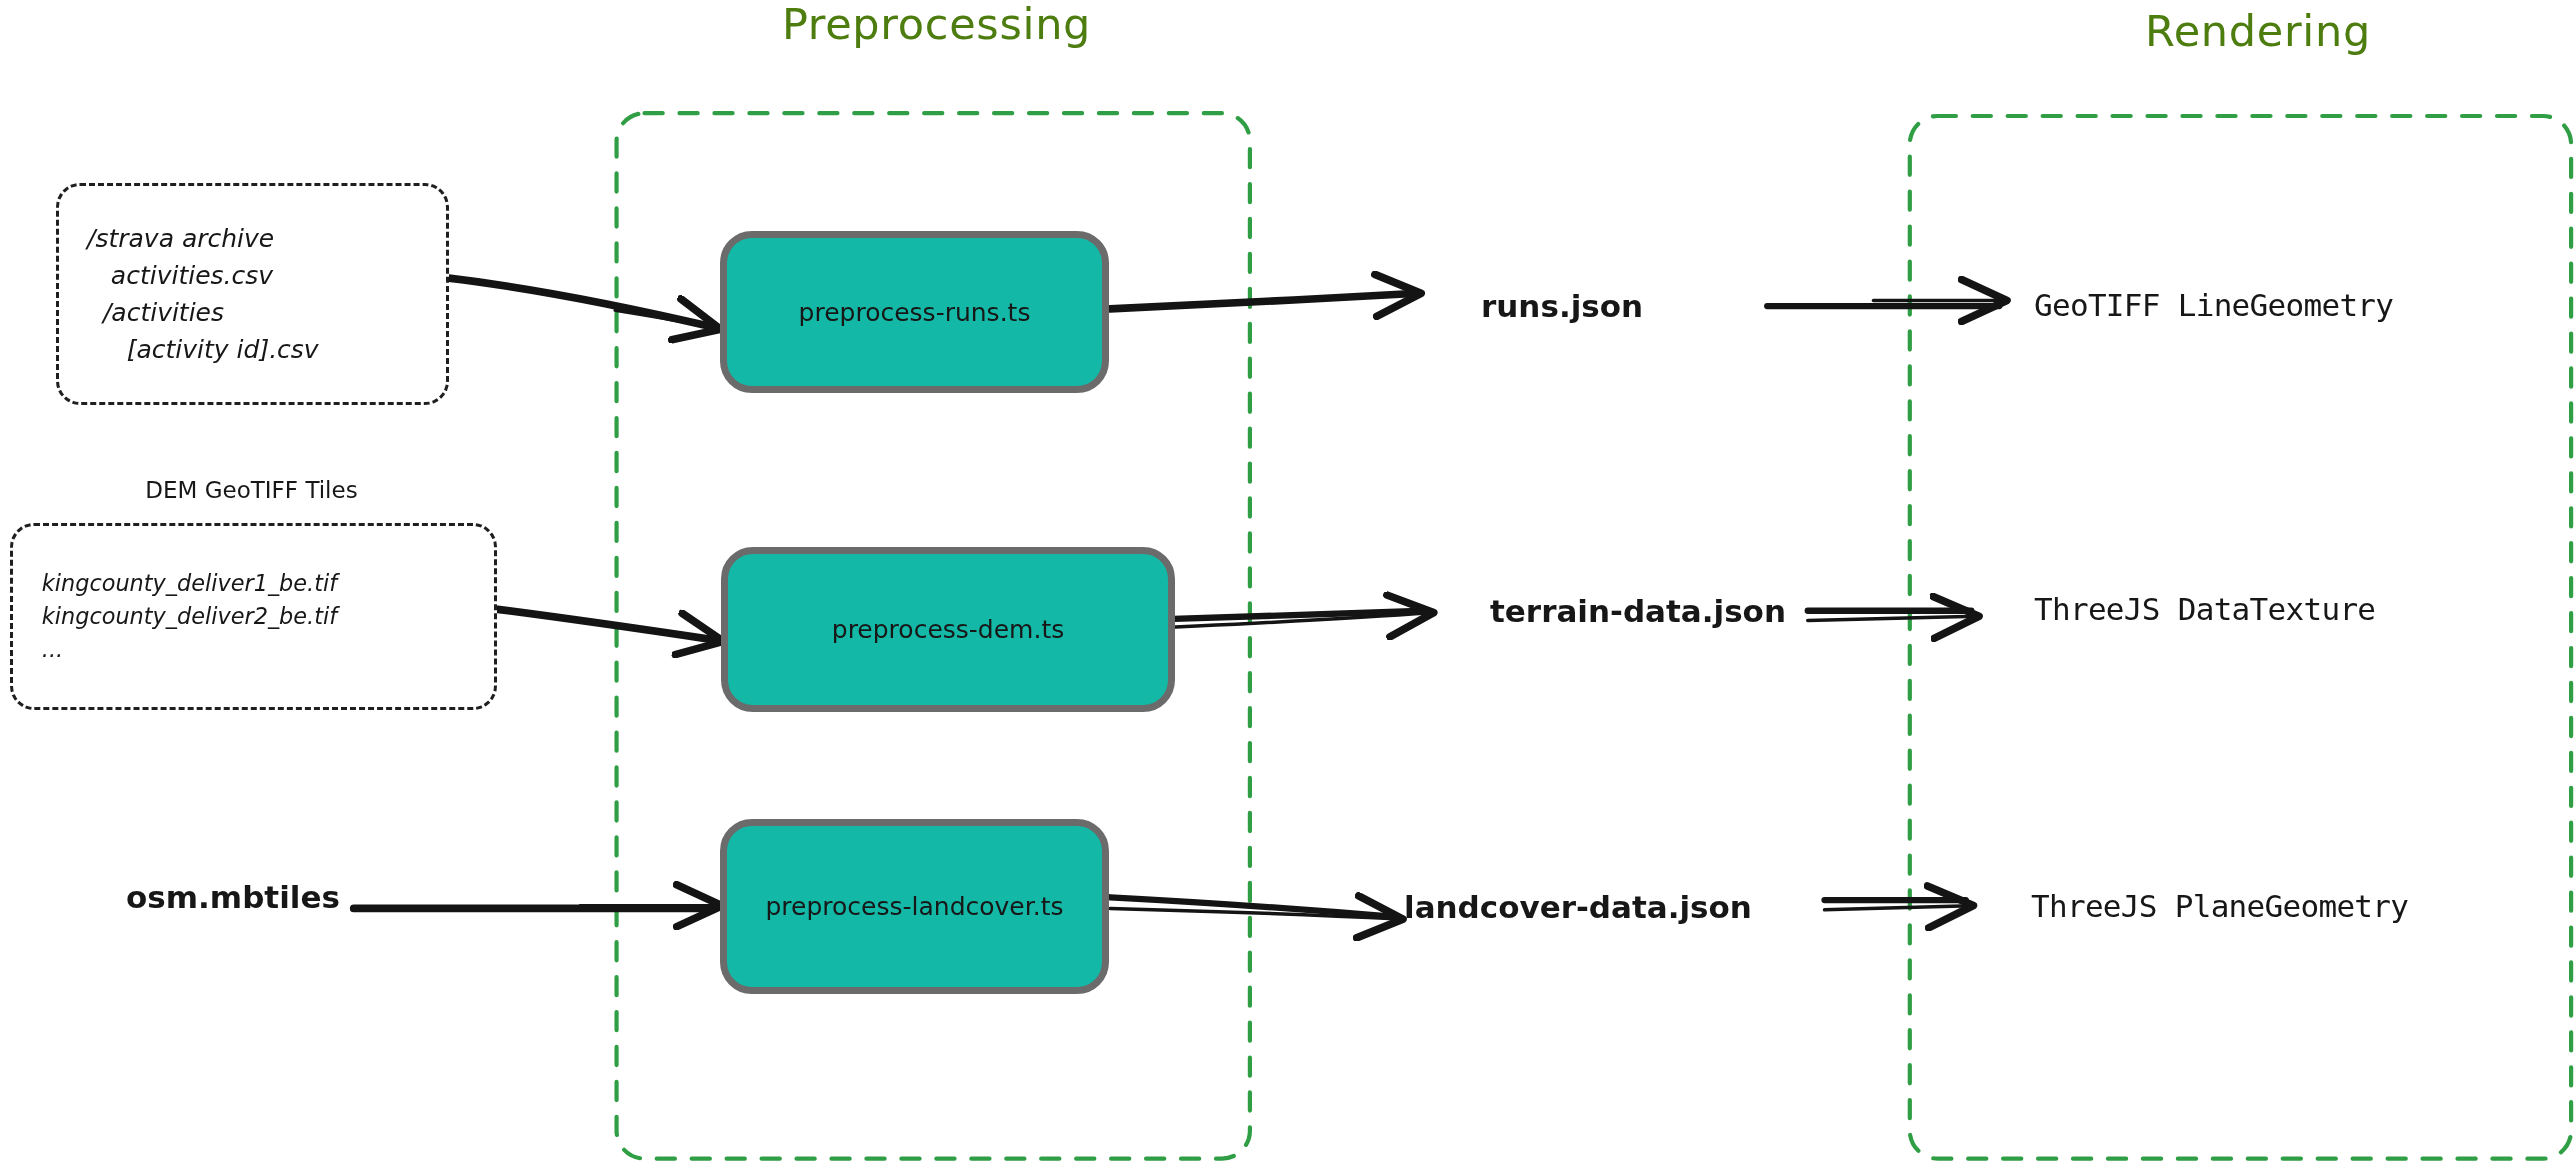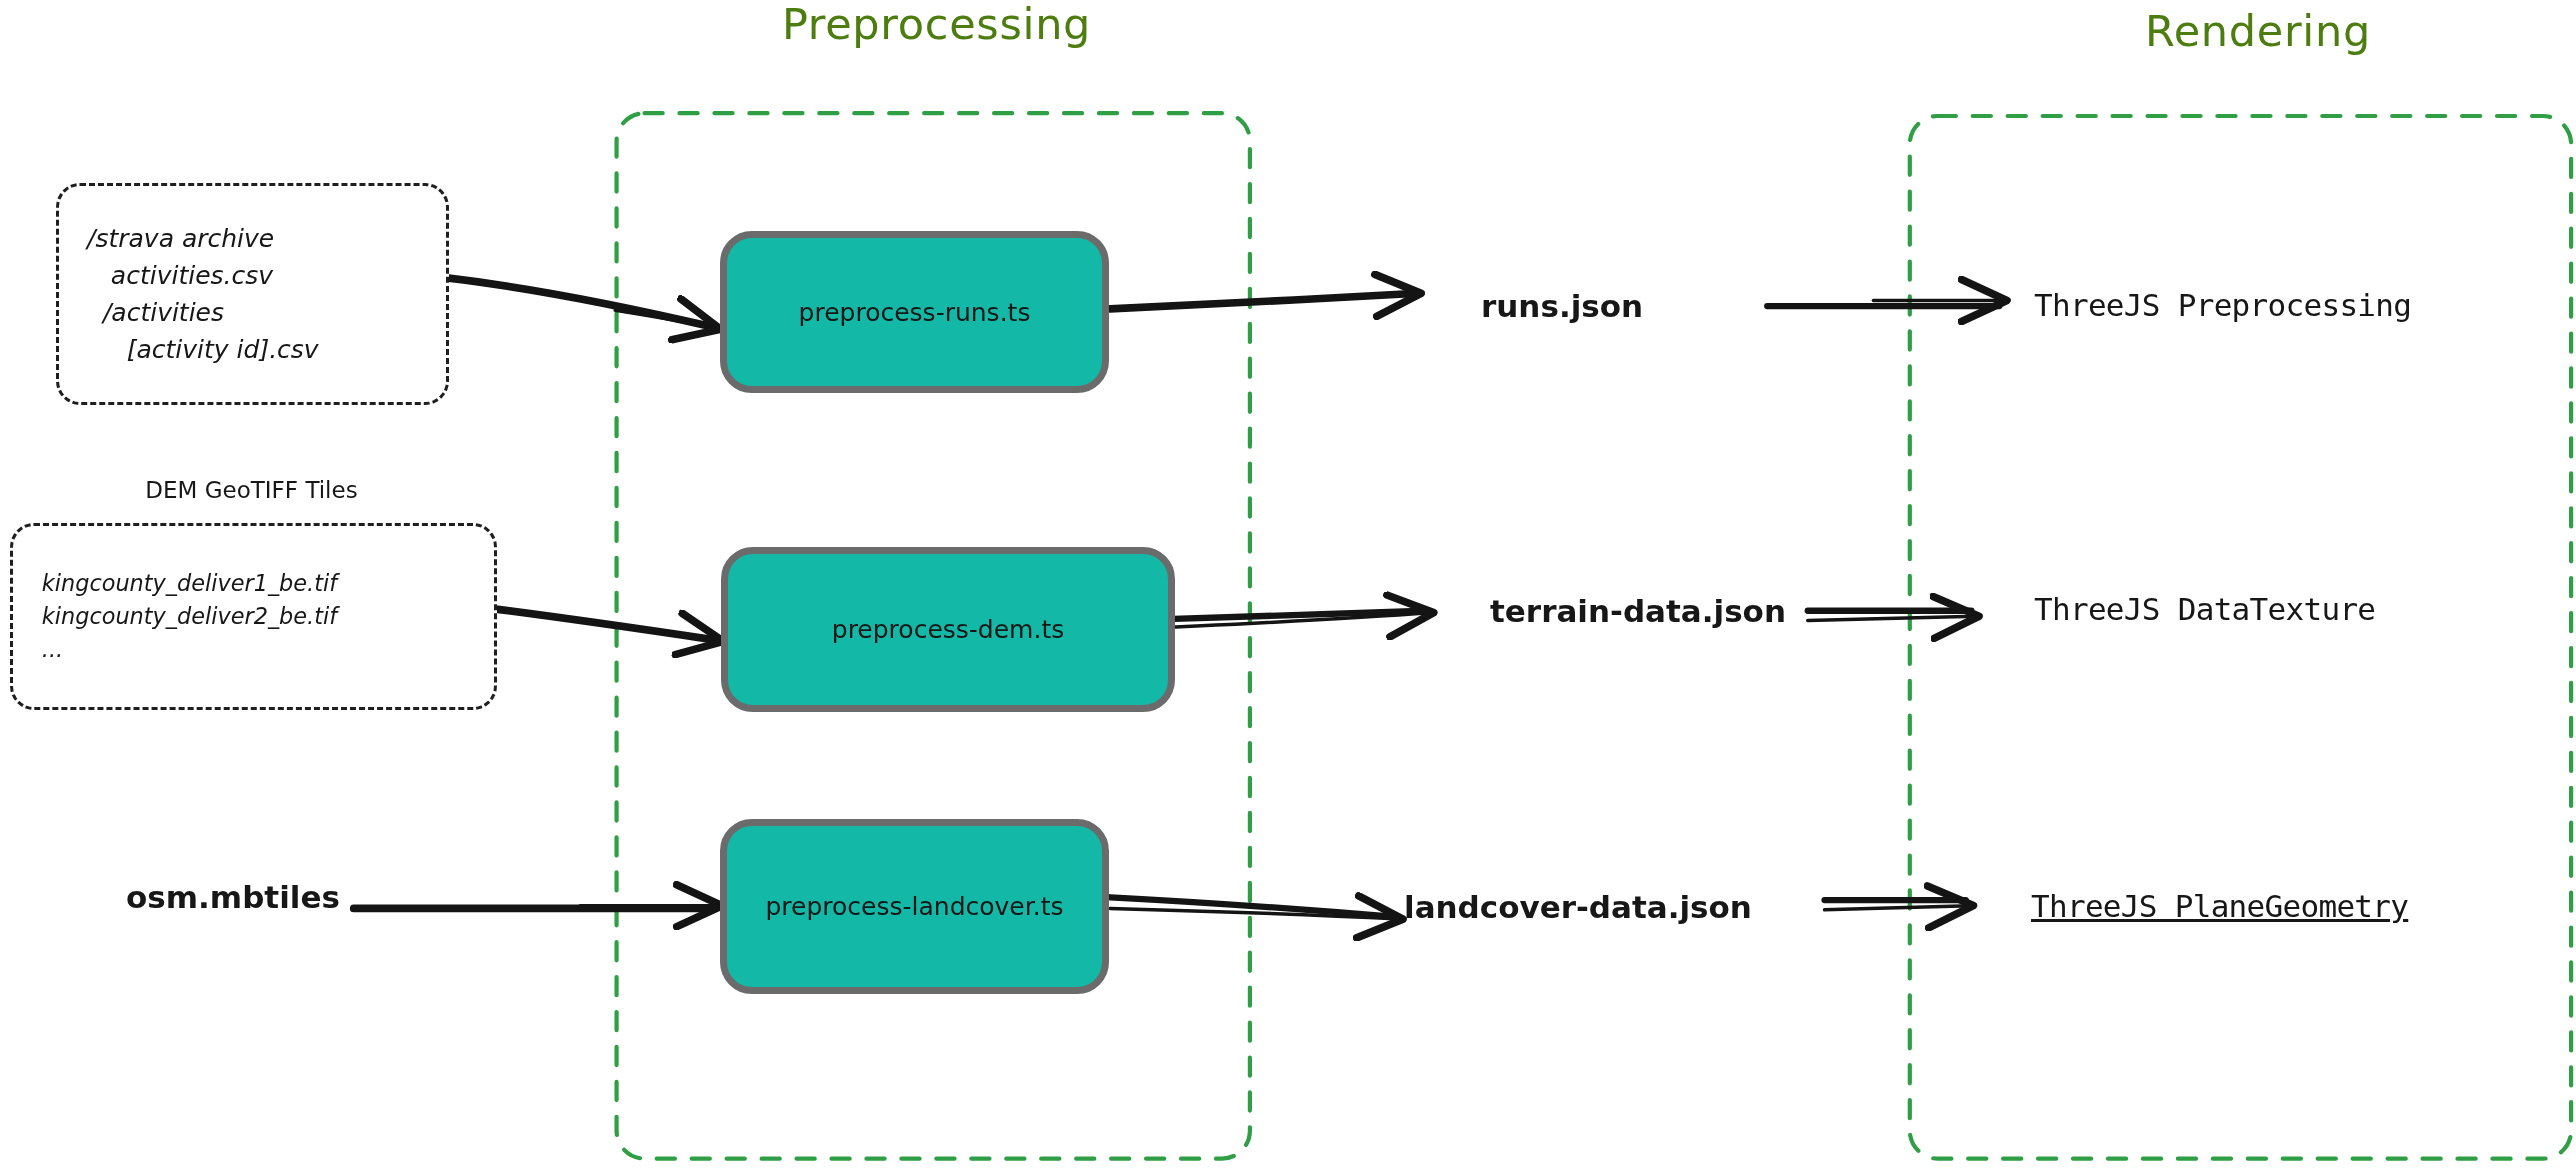--- a/index.html
+++ b/index.html
@@ -194,20 +194,20 @@
   <div class="abs process-box" style="left:720px; top:819px; width:389px; height:175px;">
     <span class="process-label">preprocess-landcover.ts</span>
   </div>
 
   <div class="abs node-label" style="left:1481px; top:288px;">runs.json</div>
 
   <div class="abs node-label" style="left:1490px; top:593px;">terrain-data.json</div>
 
   <div class="abs node-label" style="left:1404px; top:889px;">landcover-data.json</div>
 
-  <div class="abs render-label" style="left:2034px; top:287px;">ThreeJS Preprocessing</div>
+  <div class="abs render-label" style="left:2034px; top:287px;">GeoTIFF LineGeometry</div>
 
   <div class="abs render-label" style="left:2034px; top:591px;">ThreeJS DataTexture</div>
 
-  <div class="abs render-label" style="left:2031px; top:888px;text-decoration:underline;">ThreeJS PlaneGeometry</div>
+  <div class="abs render-label" style="left:2031px; top:888px;">ThreeJS PlaneGeometry</div>
 
 </div>
 
 
 </body></html>

